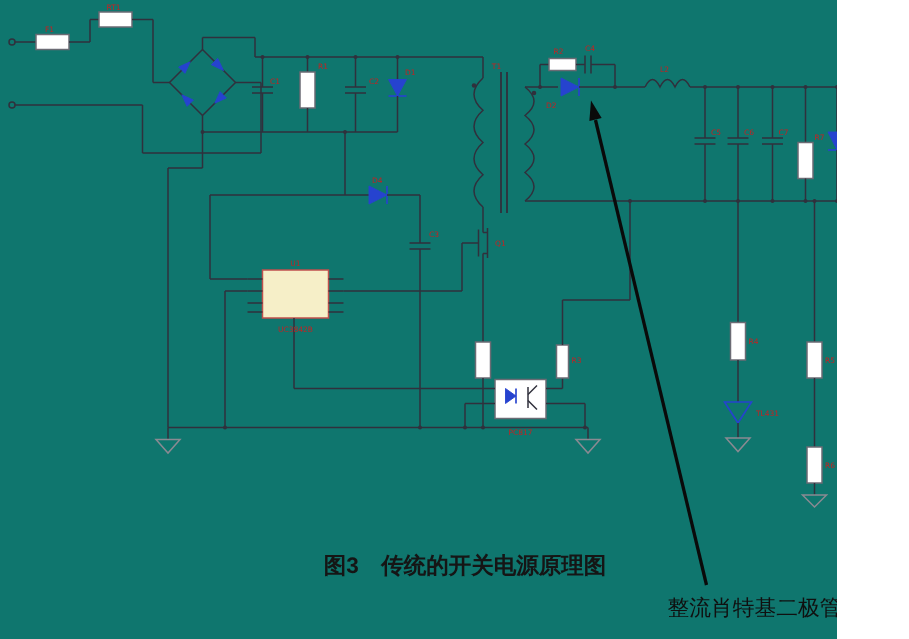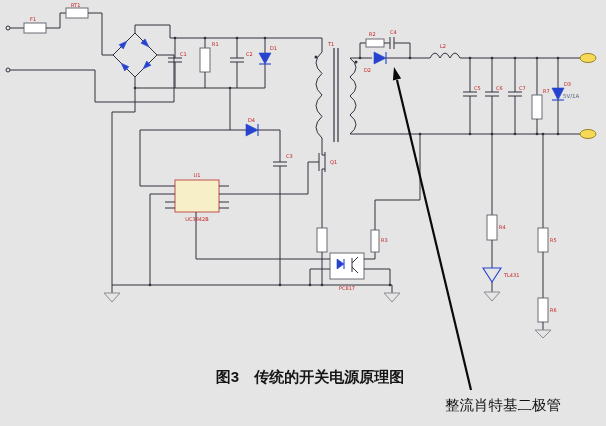--- a/index.html
+++ b/index.html
@@ -1,16 +1,16 @@
 <!DOCTYPE html>
 <html><head>
 <meta charset="utf-8">
 <style>
   html,body{margin:0;padding:0;background:#fff;}
-  .stage{position:relative;width:606px;height:426px;background:#e5e5e5;overflow:hidden;
+  .stage{position:relative;width:558px;height:426px;background:#0f766e;overflow:hidden;
          font-family:"Liberation Sans",sans-serif;}
   svg{position:absolute;left:0;top:0;}
   .w{stroke:#30303c;stroke-width:1;fill:none;}
   .comp{stroke:#6b6b74;stroke-width:1;fill:#ffffff;}
   .core{stroke:#30303c;stroke-width:1.2;fill:none;}
   .dio{fill:#2643cf;stroke:#2643cf;stroke-width:0.6;}
   .diob{stroke:#2643cf;stroke-width:1.1;fill:none;}
   .gnd{stroke:#8a8a92;stroke-width:1;fill:none;}
   .dot{fill:#30303c;}
   .ref{font:5px "DejaVu Sans",sans-serif;fill:#c42222;}

